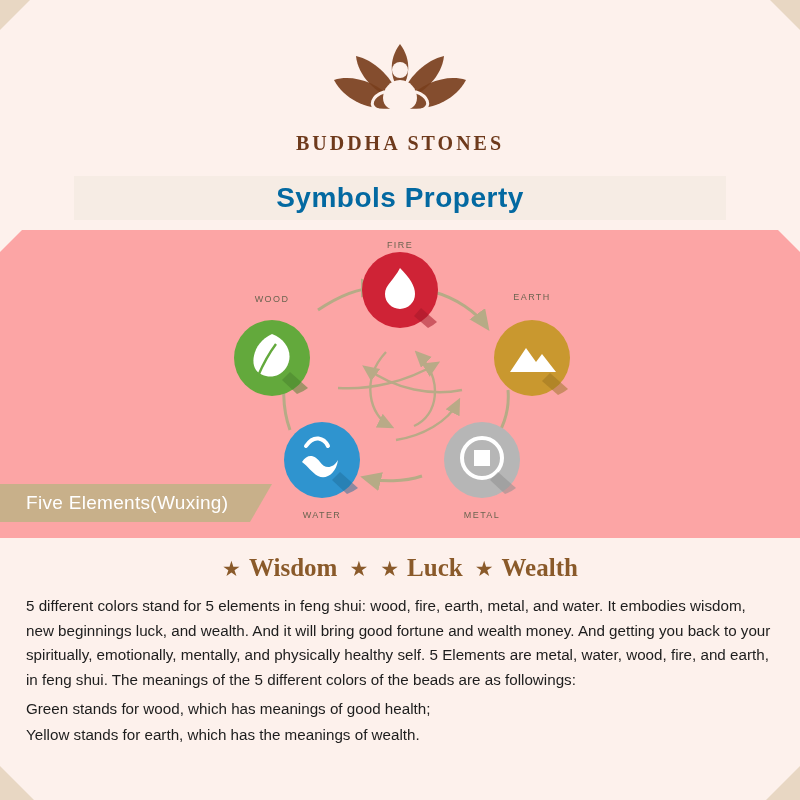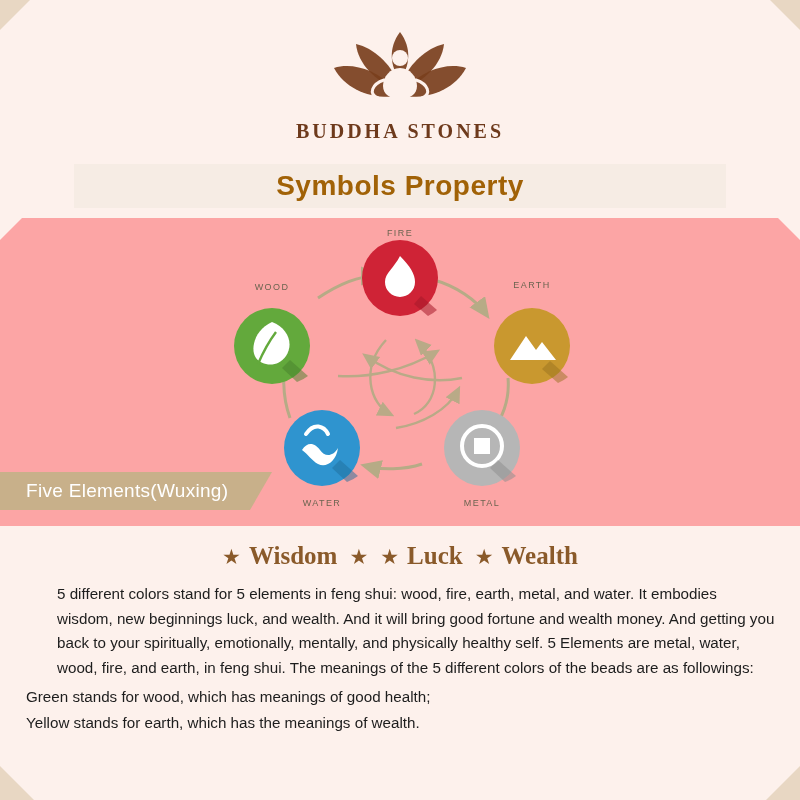--- a/index.html
+++ b/index.html
@@ -48,21 +48,21 @@
     bottom: 0; left: 0;
     width: 0; height: 0;
     border-bottom: 34px solid #e8d7c3;
     border-right: 34px solid transparent;
   }
 
   
   .header {
     position: relative;
     height: 140px;
-    padding-top: 18px;
+    padding-top: 30px;
     text-align: center;
   }
   .logo-mark {
     display: block;
     margin: 0 auto;
   }
   .brand-name {
     margin-top: 2px;
     font-size: 20px;
     letter-spacing: 3px;
@@ -77,21 +77,21 @@
     margin: 6px 74px 0 74px;
     height: 44px;
     background: #f6ece4;
     display: flex;
     align-items: center;
     justify-content: center;
   }
   .title-band .title-text {
     font-size: 28px;
     font-weight: bold;
-    color: #a16207;
+    color: #0369a1;
     letter-spacing: 0.5px;
     font-family: "Liberation Sans", sans-serif;
   }
 
   
   .diagram-wrap {
     position: relative;
     margin-top: 10px;
     height: 308px;
     background: #fca5a5;
@@ -166,21 +166,20 @@
     color: #1d1d1d;
     font-size: 15.2px;
     line-height: 1.62;
   }
   .body-copy p {
     margin: 0 0 2px 0;
   }
   .body-copy p.para {
     margin-bottom: 4px;
     text-align: left;
-    margin-left: 31px;
   }
 </style>
 </head>
 <body>
 
 <div class="page">
 
   <div class="corner-tl"></div>
   <div class="corner-tr"></div>
   <div class="corner-bl"></div>

